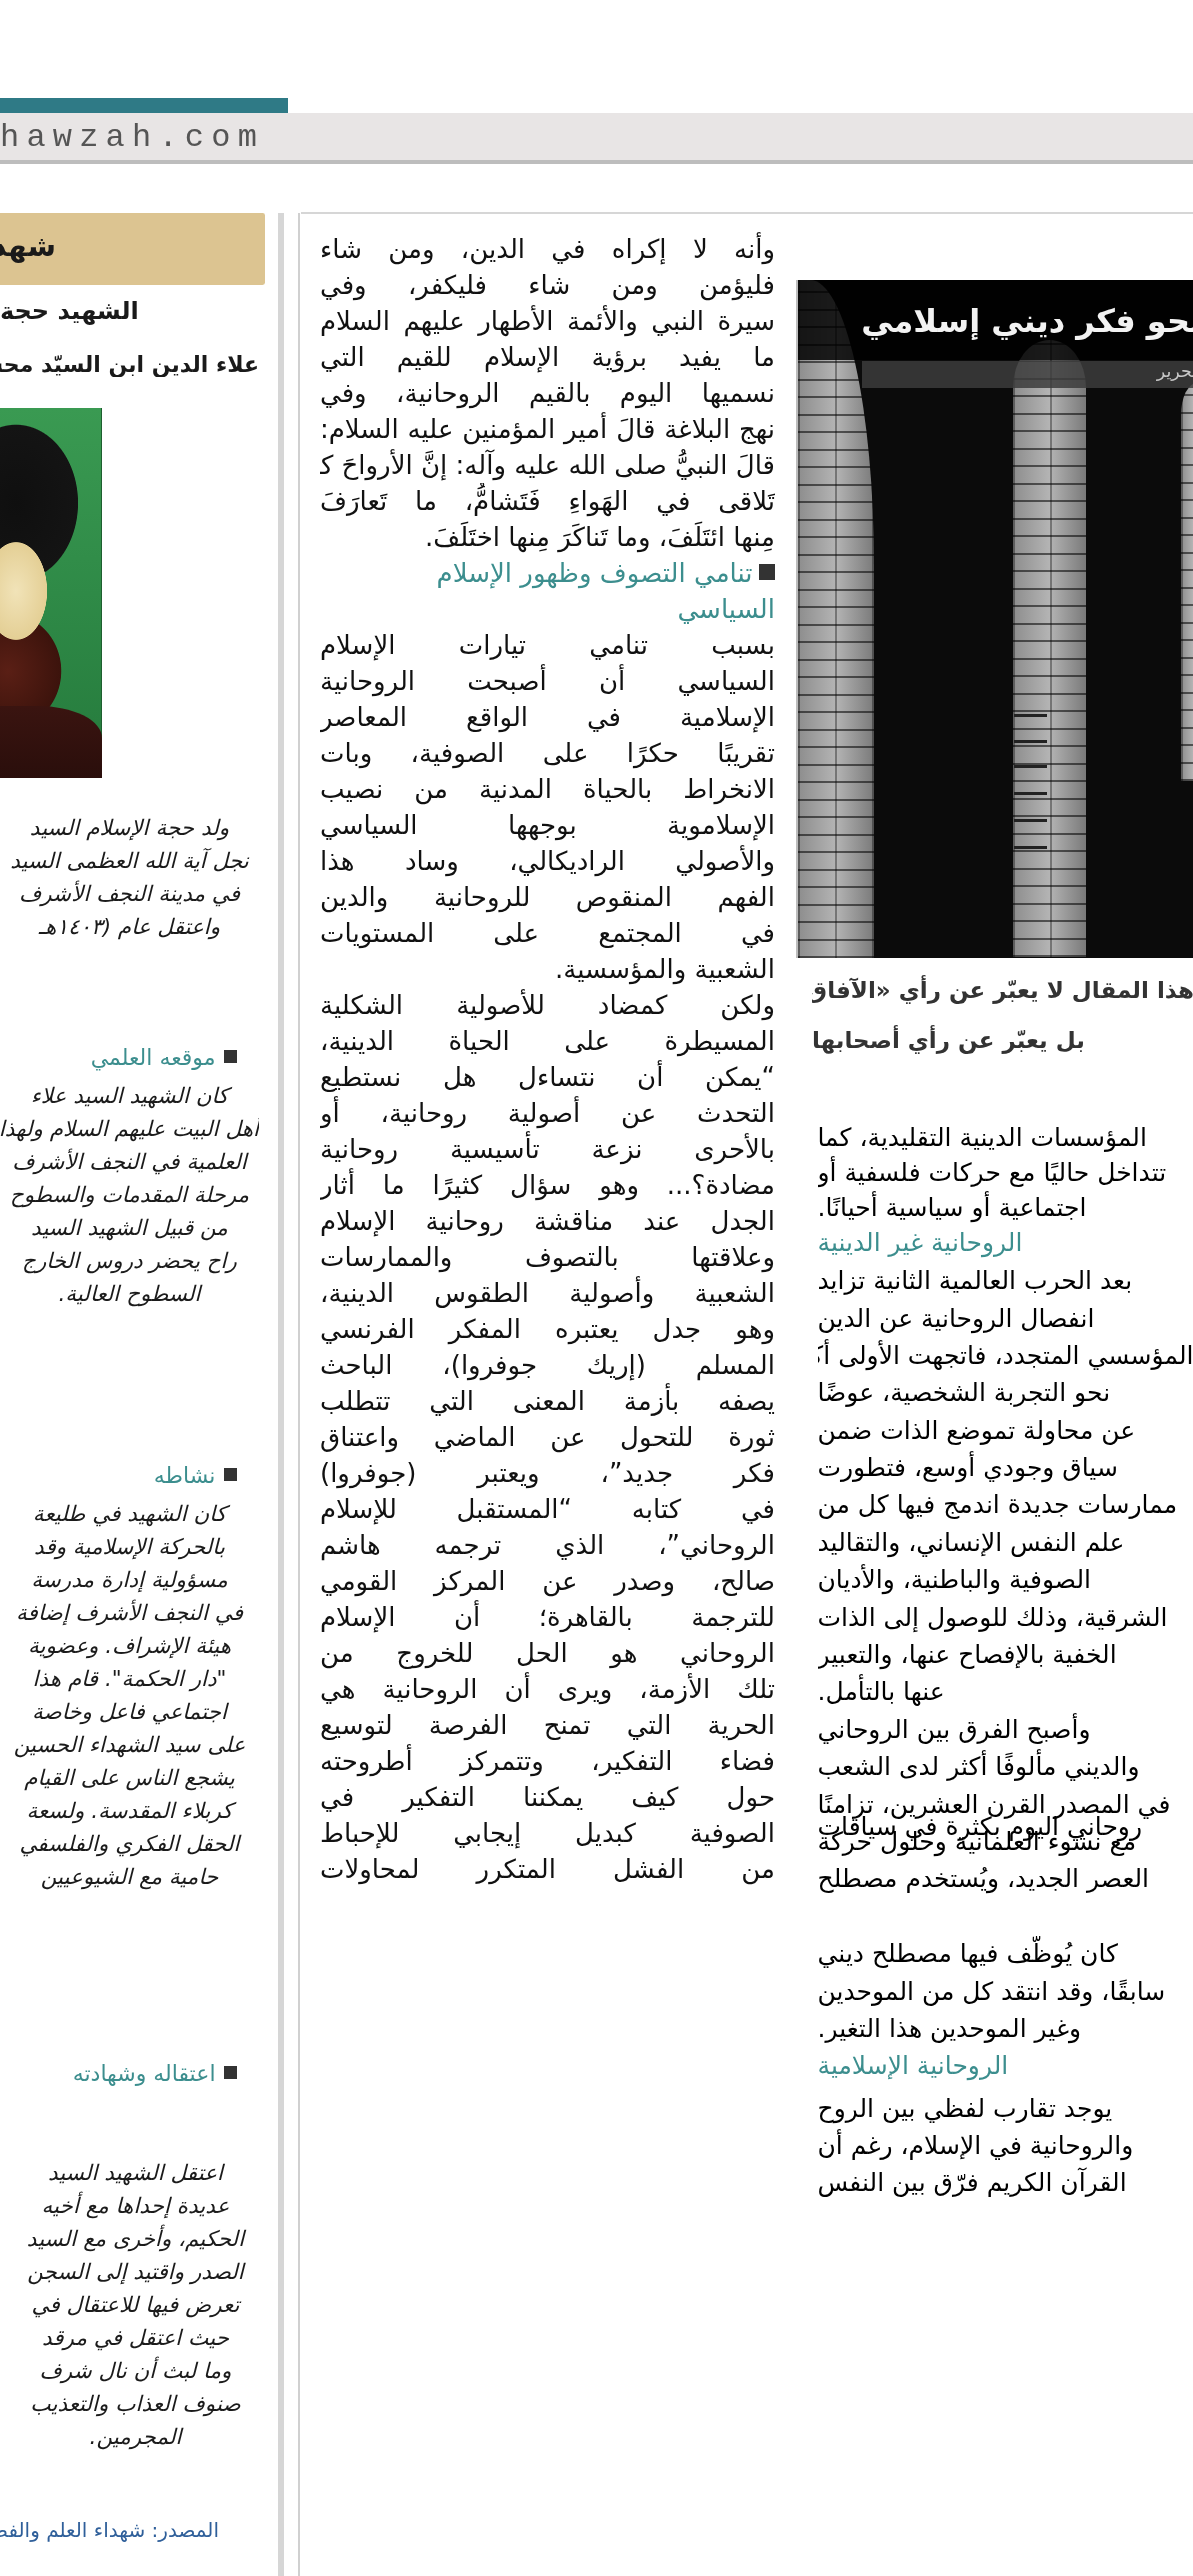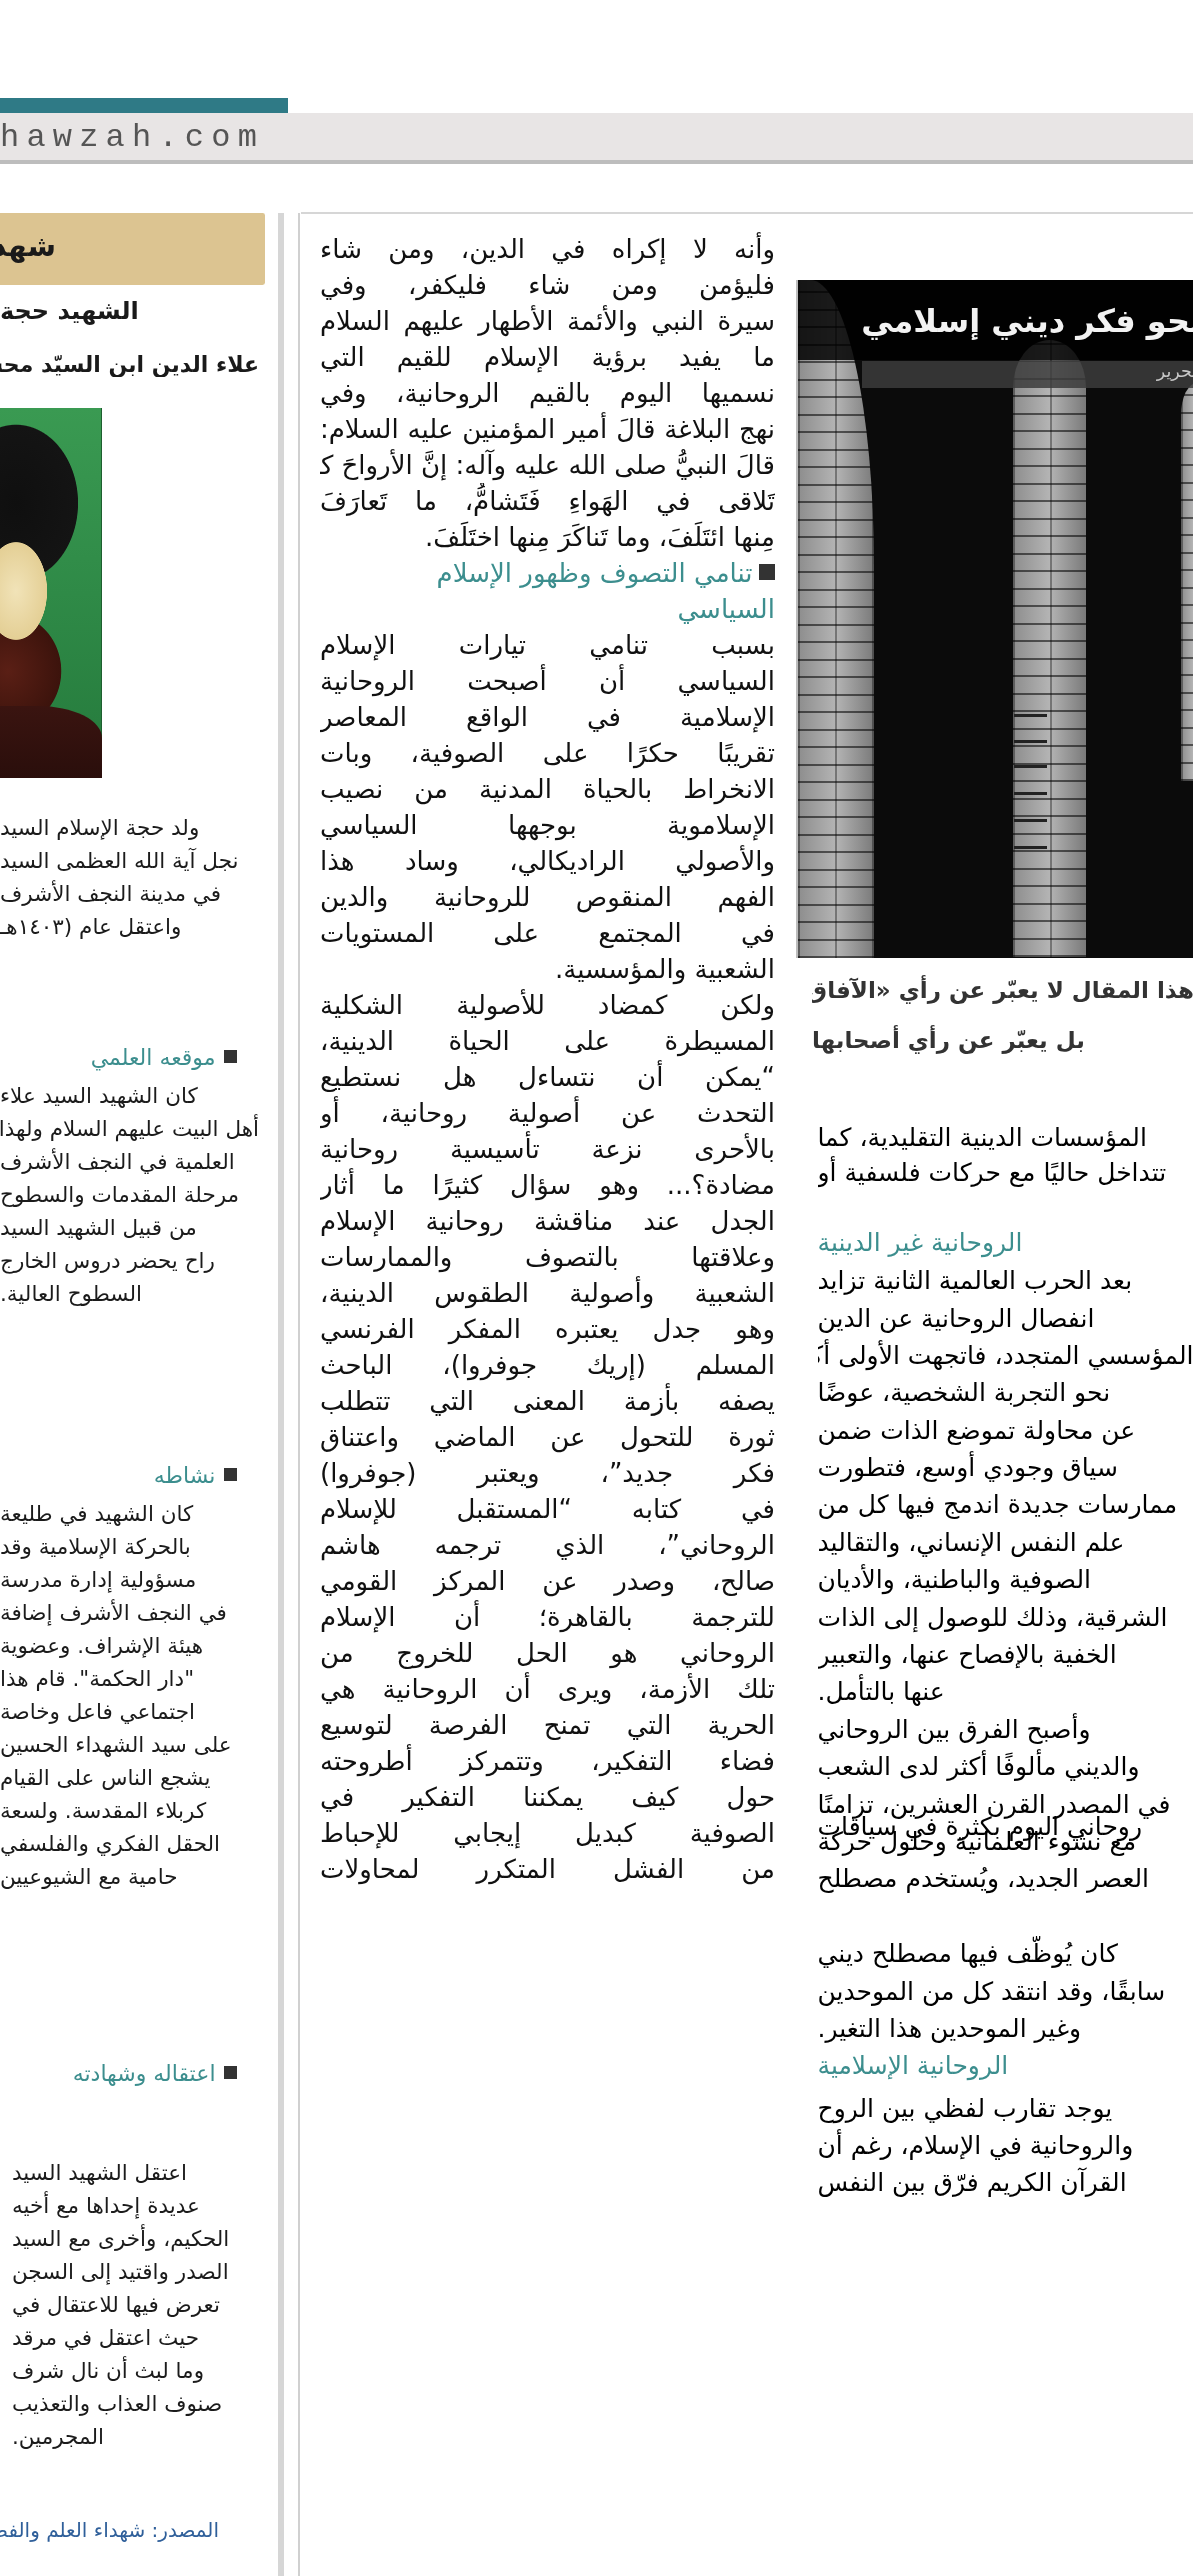--- a/index.html
+++ b/index.html
@@ -20,21 +20,21 @@
   .sidebar-name-2 { top: 139px; left: 0; width: 259px; font-size: 22px; text-align: left; }
   .sidebar-photo { position: absolute; left: 0; top: 195px; width: 102px; height: 370px;
     background: radial-gradient(ellipse 56px 88px at 16px 183px, #f1e3b8 0%, #e4cf95 55%, transparent 56%),
                 radial-gradient(ellipse 88px 95px at 8px 263px, #5a1f15 0%, #3c130c 60%, transparent 61%),
                 radial-gradient(ellipse 88px 111px at 16px 95px, #0f0f0f 0%, #141414 70%, transparent 71%),
                 linear-gradient(180deg, #3a9a52 0%, #2f8a47 50%, #257a3c 100%);
     border-right: 1.6px solid #1e5f2f; }
   .sidebar-photo .robe { position: absolute; left: 0; bottom: 0; width: 102px; height: 72px; background: linear-gradient(180deg, #3a1410, #2a0e0b); border-top-right-radius: 64px 32px; }
 
   .sb-para { position: absolute; left: 0; width: 259px; direction: rtl; text-align: justify; font-size: 21.5px; line-height: 33px; color: #1b1b1b; white-space: nowrap; overflow: hidden; }
-  .sb-para div { text-align: left; direction: rtl; overflow: hidden; white-space: nowrap; text-overflow: clip; }
+  .sb-para div { text-align: center; direction: rtl; overflow: hidden; white-space: nowrap; text-overflow: clip; font-style: italic; }
   .sb-heading { position: absolute; left: 0; width: 237px; direction: rtl; text-align: right; font-size: 22px; color: #3c8e8e; white-space: nowrap; line-height: 32px; }
   .sb-heading .sq { display: inline-block; width: 13.5px; height: 13.5px; background: #333; margin-left: 8px; vertical-align: 1.6px; }
   .sb-source { position: absolute; left: 0; top: 2303px; width: 219px; direction: rtl; text-align: left; overflow: hidden; white-space: nowrap; font-size: 20px; color: #2f5f9a; line-height: 29px; }
 
   .sep-1 { position: absolute; left: 278px; top: 213px; width: 6.4px; height: 2363px; background: #d6d6d6; }
   .sep-2 { position: absolute; left: 298px; top: 213px; width: 2.4px; height: 2363px; background: #d0d0d0; }
 
   
   .mid { position: absolute; left: 320px; top: 231px; width: 455px; }
   .mid-line { direction: rtl; text-align: justify; text-align-last: justify; font-size: 26px; line-height: 36px; height: 36px; color: #111; white-space: nowrap; overflow: hidden; }
@@ -209,20 +209,21 @@
     <div class="sub-band"></div>
     <div class="hero-title">نحو فكر ديني إسلامي</div>
     <div class="hero-sub">تحرير</div>
   </div>
 
   <div class="caption" style="top:761px;">هذا المقال لا يعبّر عن رأي «الآفاق» بالضرورة،</div>
   <div class="caption" style="top:811px;">بل يعبّر عن رأي أصحابها</div>
 
   <div class="r-line" style="top:907px;">المؤسسات الدينية التقليدية، كما</div>
   <div class="r-line" style="top:942px;">تتداخل حاليًا مع حركات فلسفية أو</div>
+  <div class="r-line" style="top:977px;">اجتماعية أو سياسية أحيانًا.</div>
   <div class="r-heading" style="top:1012px;">الروحانية غير الدينية</div>
 
   <div class="r-line" style="top:1050px;">بعد الحرب العالمية الثانية تزايد</div>
   <div class="r-line" style="top:1088px;">انفصال الروحانية عن الدين</div>
   <div class="r-line" style="top:1125px;">المؤسسي المتجدد، فاتجهت الأولى أكثر</div>
   <div class="r-line" style="top:1162px;">نحو التجربة الشخصية، عوضًا</div>
   <div class="r-line" style="top:1200px;">عن محاولة تموضع الذات ضمن</div>
   <div class="r-line" style="top:1237px;">سياق وجودي أوسع، فتطورت</div>
   <div class="r-line" style="top:1274px;">ممارسات جديدة اندمج فيها كل من</div>
   <div class="r-line" style="top:1312px;">علم النفس الإنساني، والتقاليد</div>

